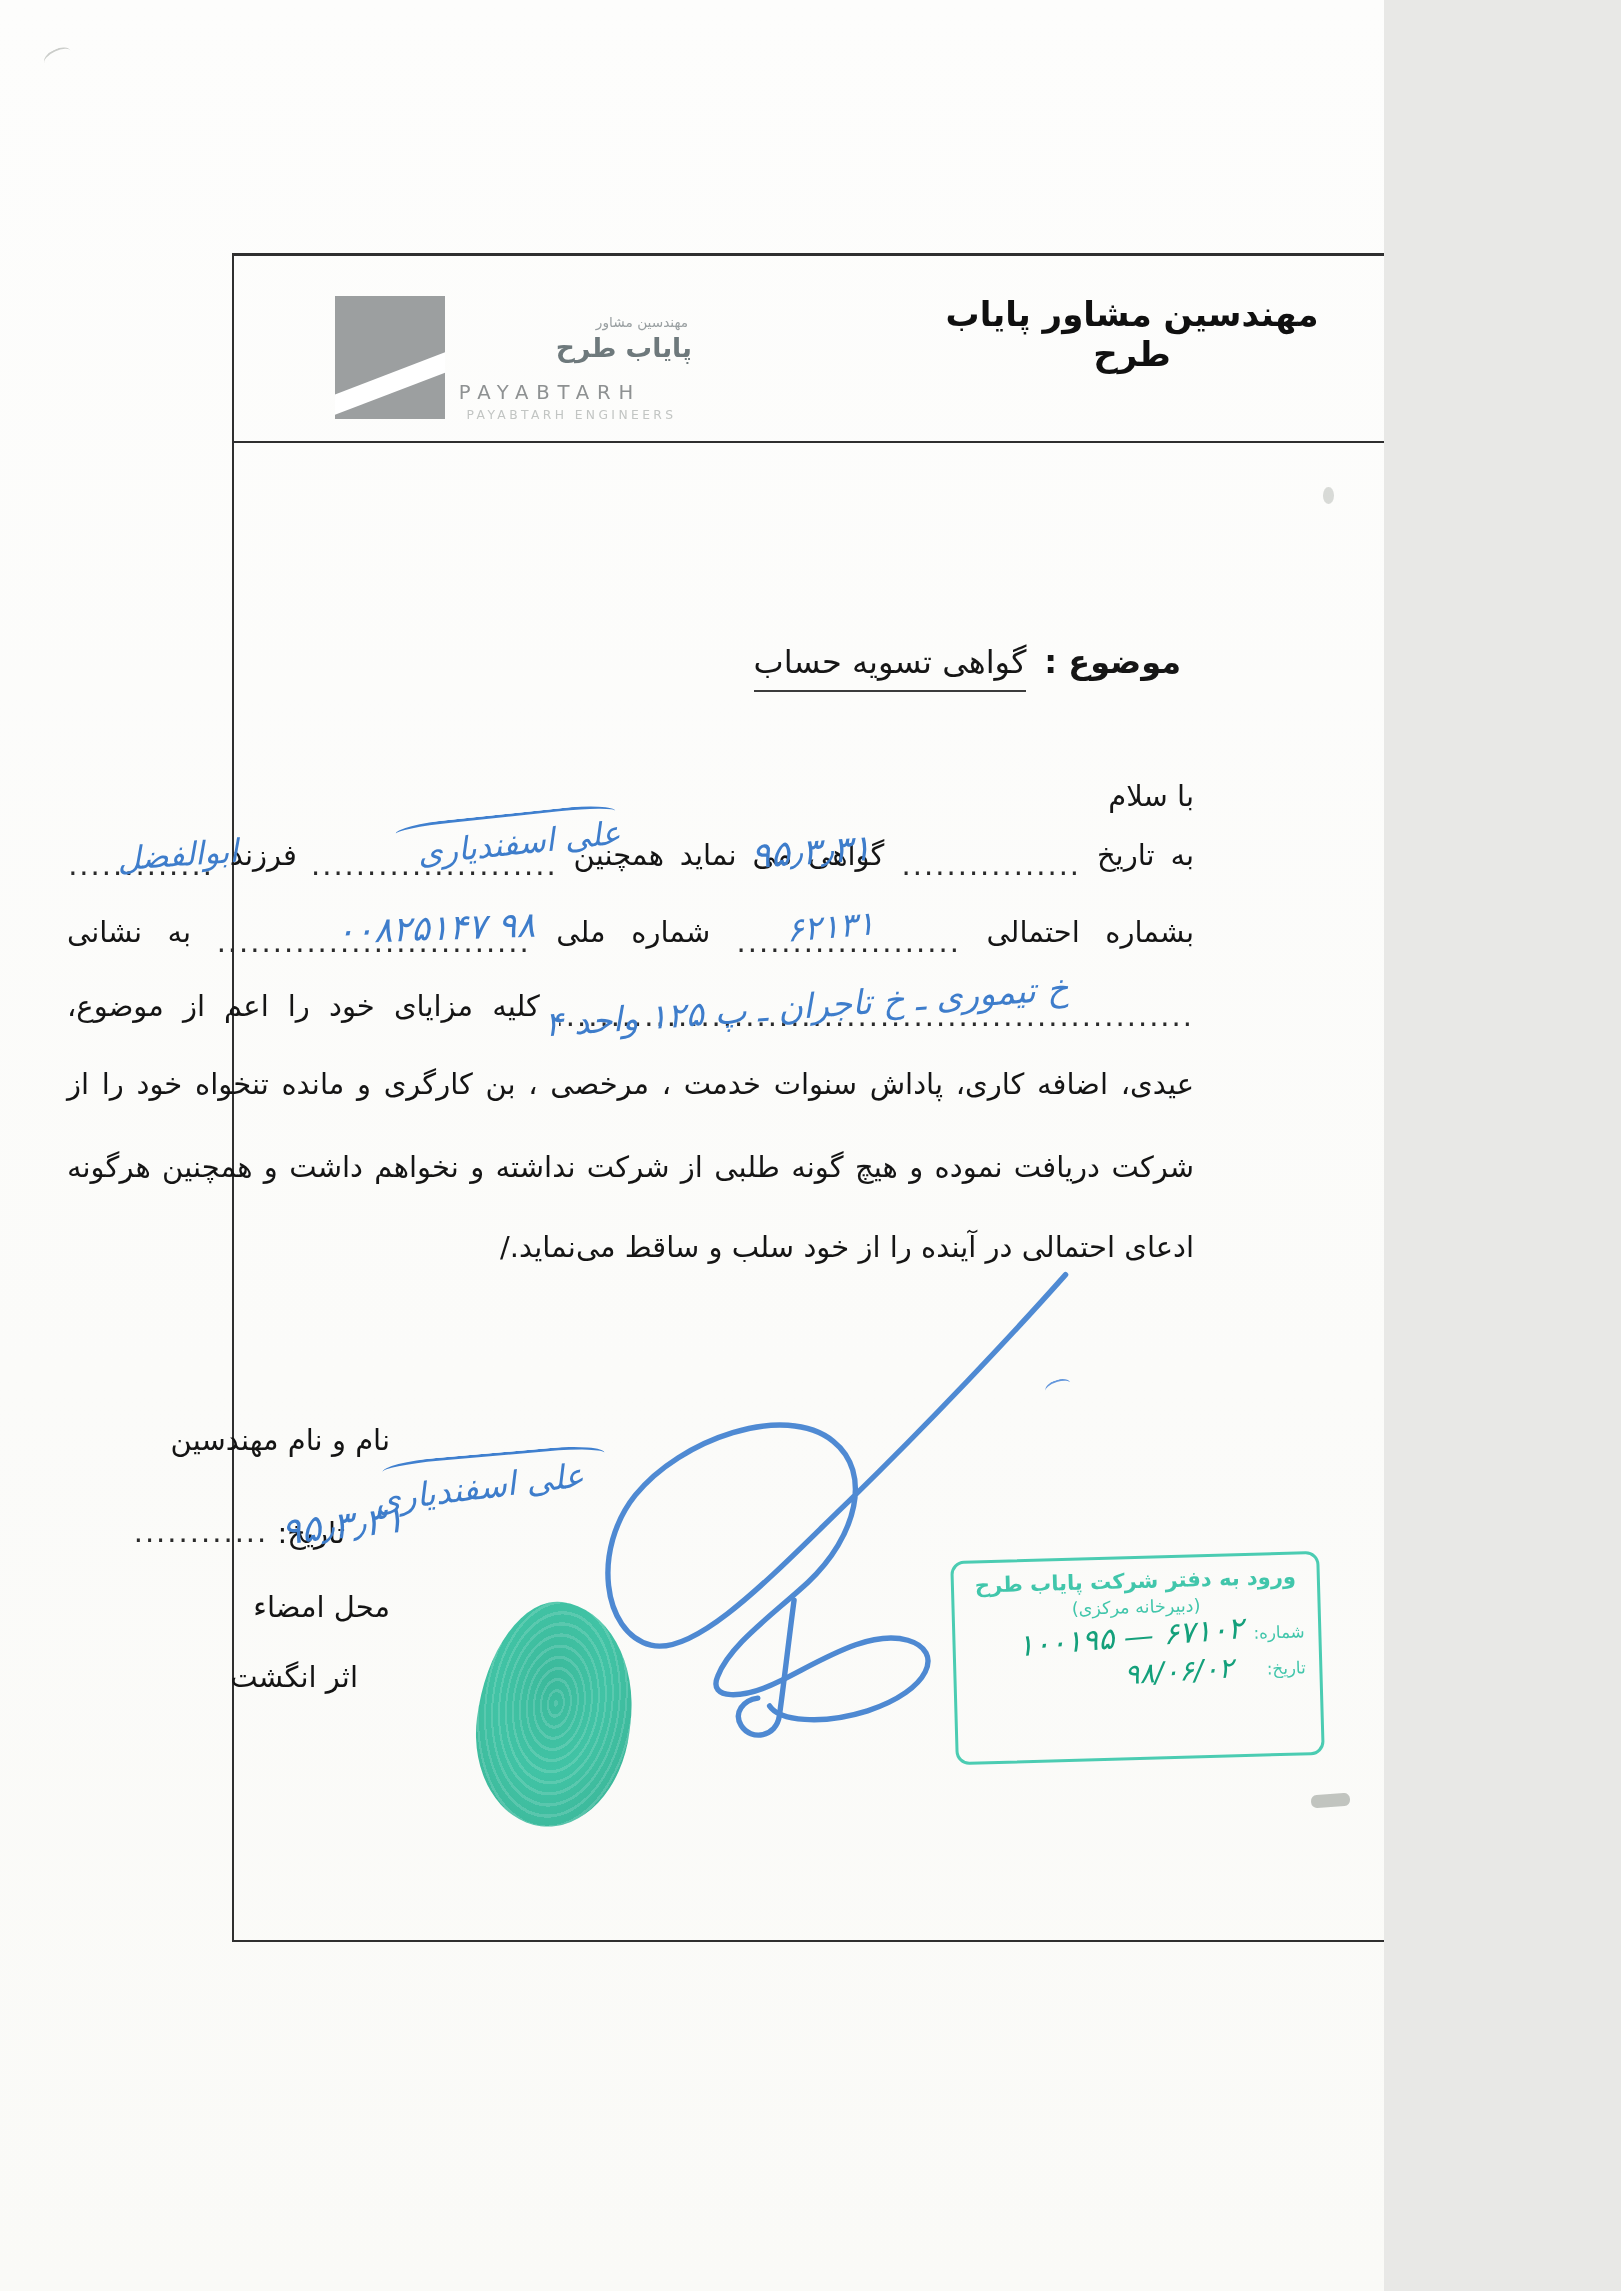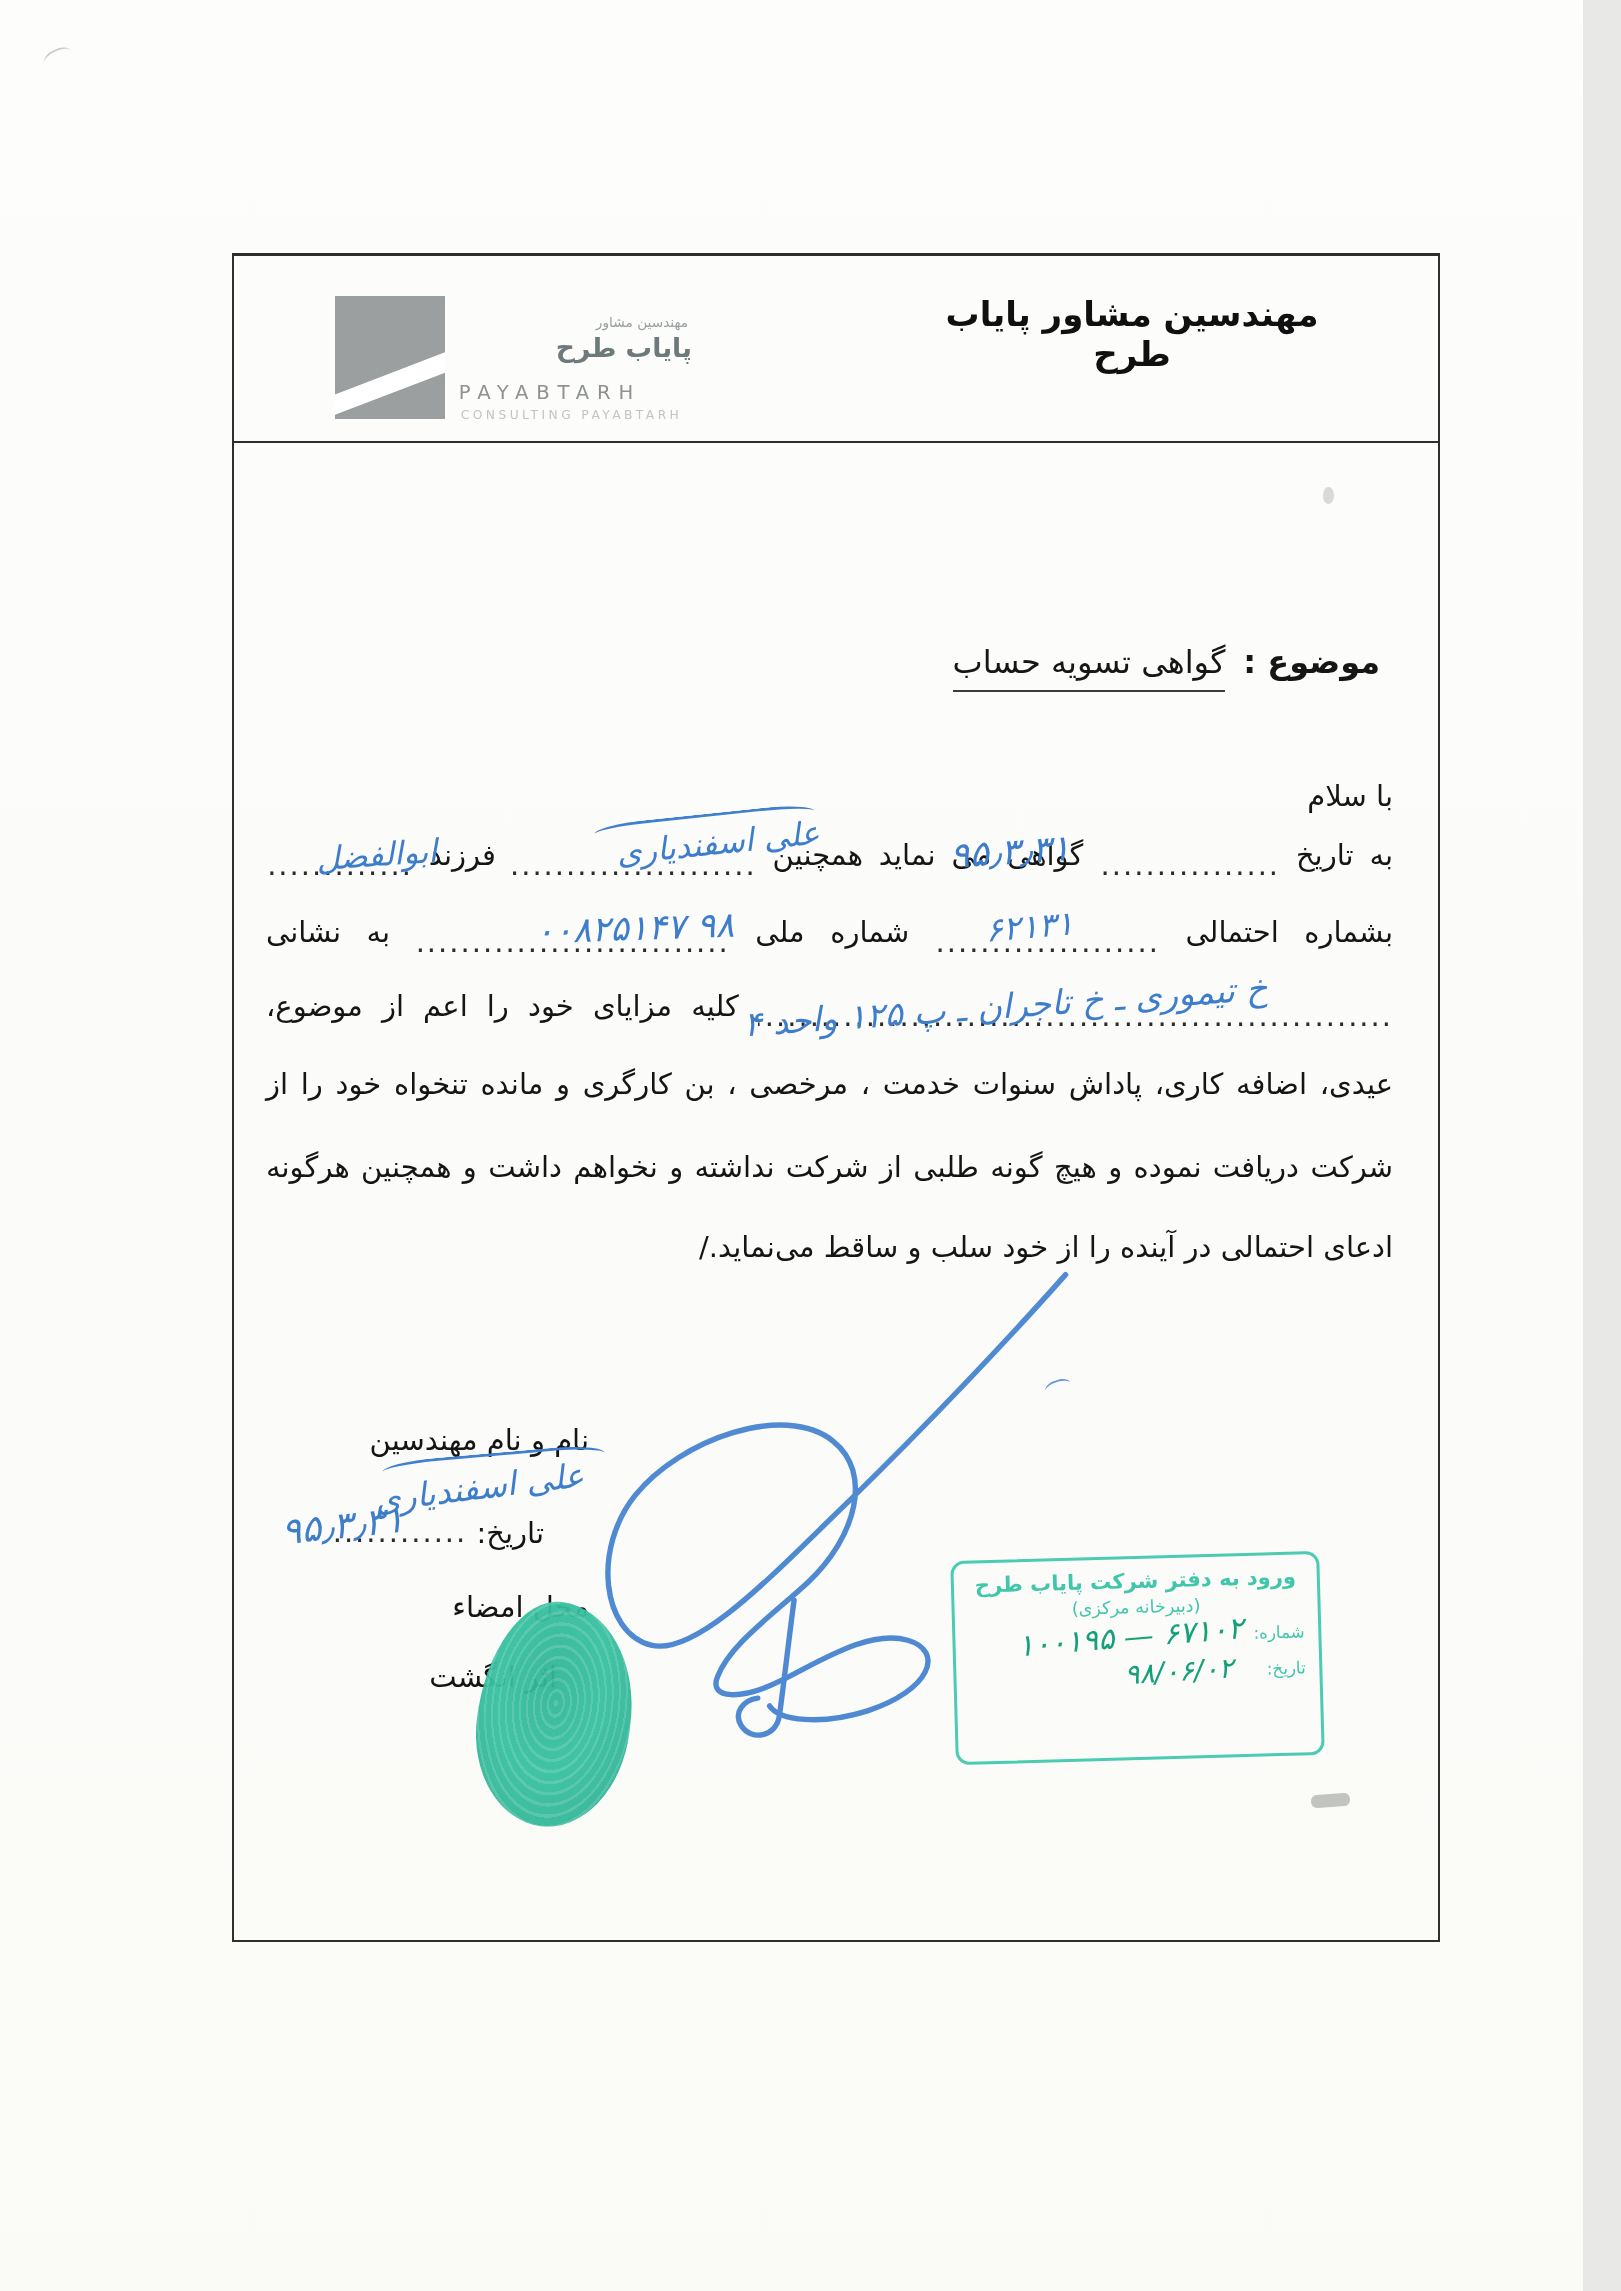--- a/index.html
+++ b/index.html
@@ -1,17 +1,17 @@
 <!DOCTYPE html>
 <html lang="fa"><head>
 <meta charset="utf-8">
 <style>
   html,body{margin:0;padding:0;background:#e8e8e6;}
   .page{
-    position:relative; width:1583px; height:2292px;
+    position:relative; width:1384px; height:2292px;
     background:linear-gradient(180deg,#fdfdfc 0%,#fbfbf9 60%,#fafaf7 100%);
     overflow:hidden;
     font-family:"DejaVu Sans", sans-serif;
     color:#161616;
   }
   
   .frame{position:absolute; left:232px; top:253px; width:1204px; height:1684px;
     border:2.9px solid #2f2f2f; border-top-width:3.9px;}
   .divider{position:absolute; left:232px; top:441px; width:1207px; height:0;
     border-top:2.9px solid #2f2f2f;}
@@ -111,21 +111,21 @@
   <div class="frame"></div>
   <div class="divider"></div>
 
   <div class="logo-square">
     <div class="logo-stripe"></div>
   </div>
   <div class="logo-text">
     <div class="logo-fa-small">مهندسین مشاور</div>
     <div class="logo-fa-large">پایاب طرح</div>
     <div class="logo-latin">PAYABTARH</div>
-    <div class="logo-latin-sub">CONSULTING PAYABTARH</div>
+    <div class="logo-latin-sub">PAYABTARH ENGINEERS</div>
   </div>
 
   <div class="titles">
     <div class="title1">مهندسین مشاور پایاب طرح</div>
   </div>
 
   <div class="subject">
     <span class="lbl">موضوع :</span>
     <span class="val">گواهی تسویه حساب</span>
   </div>

